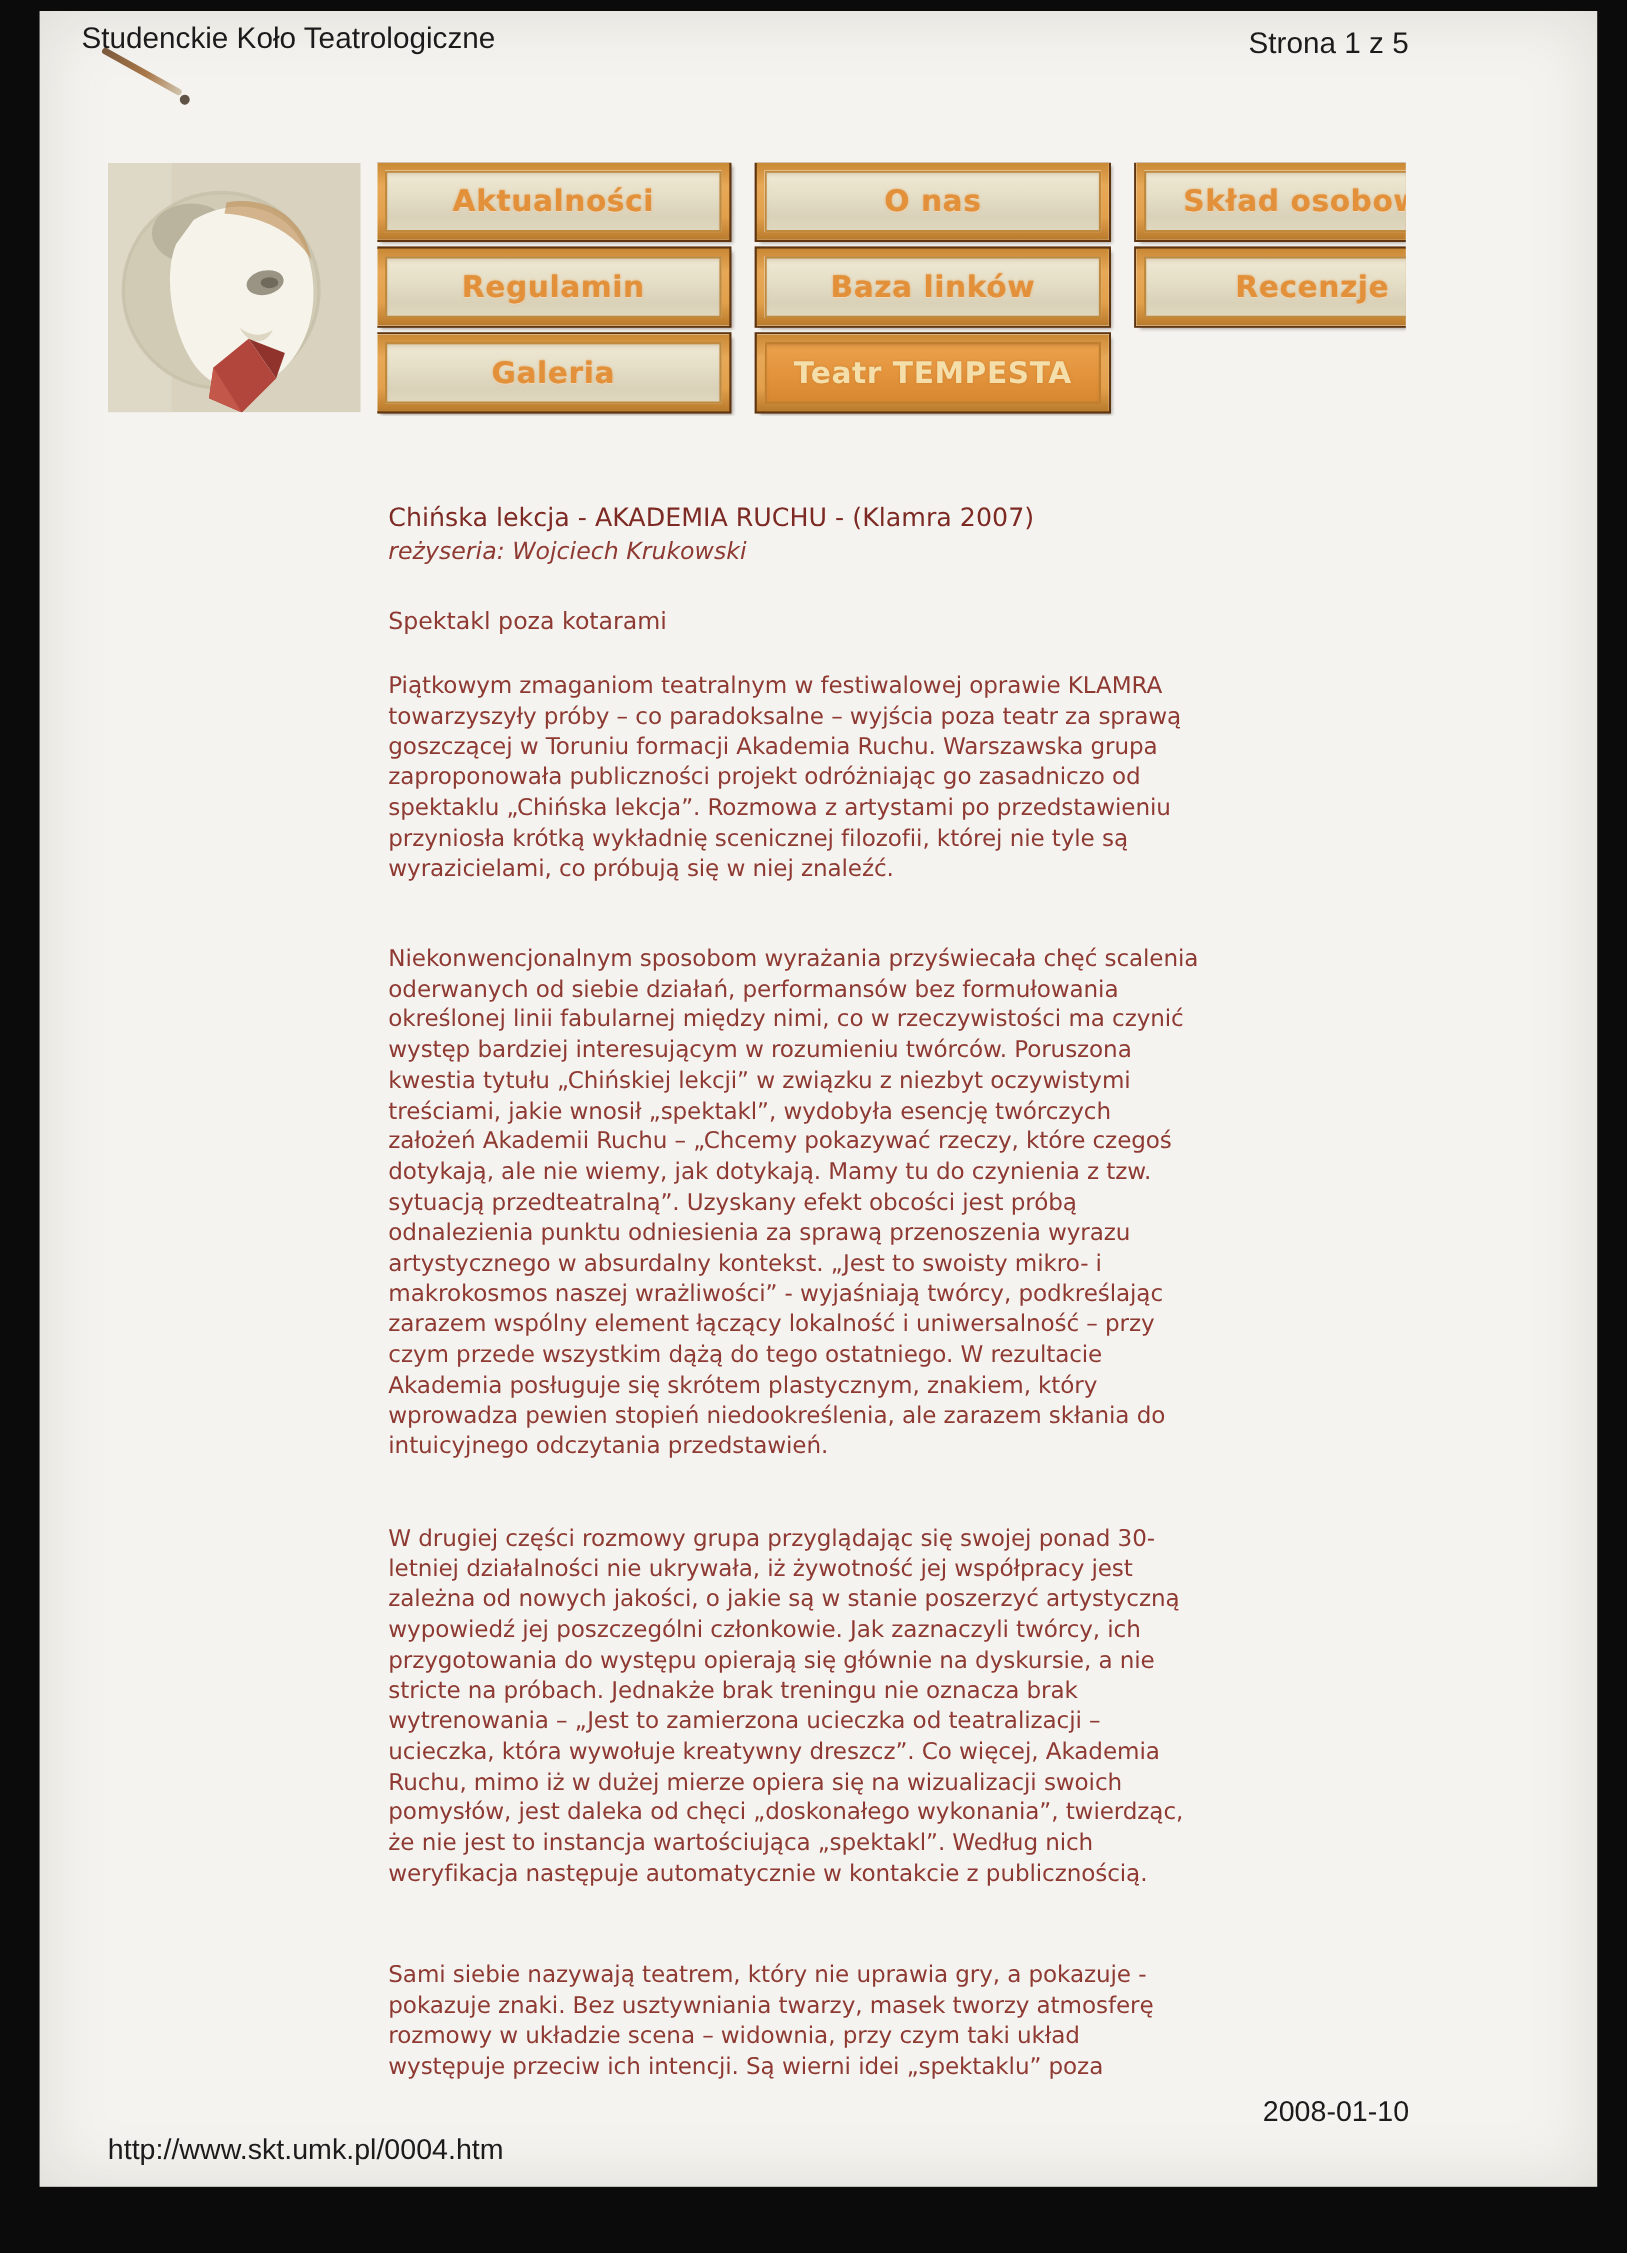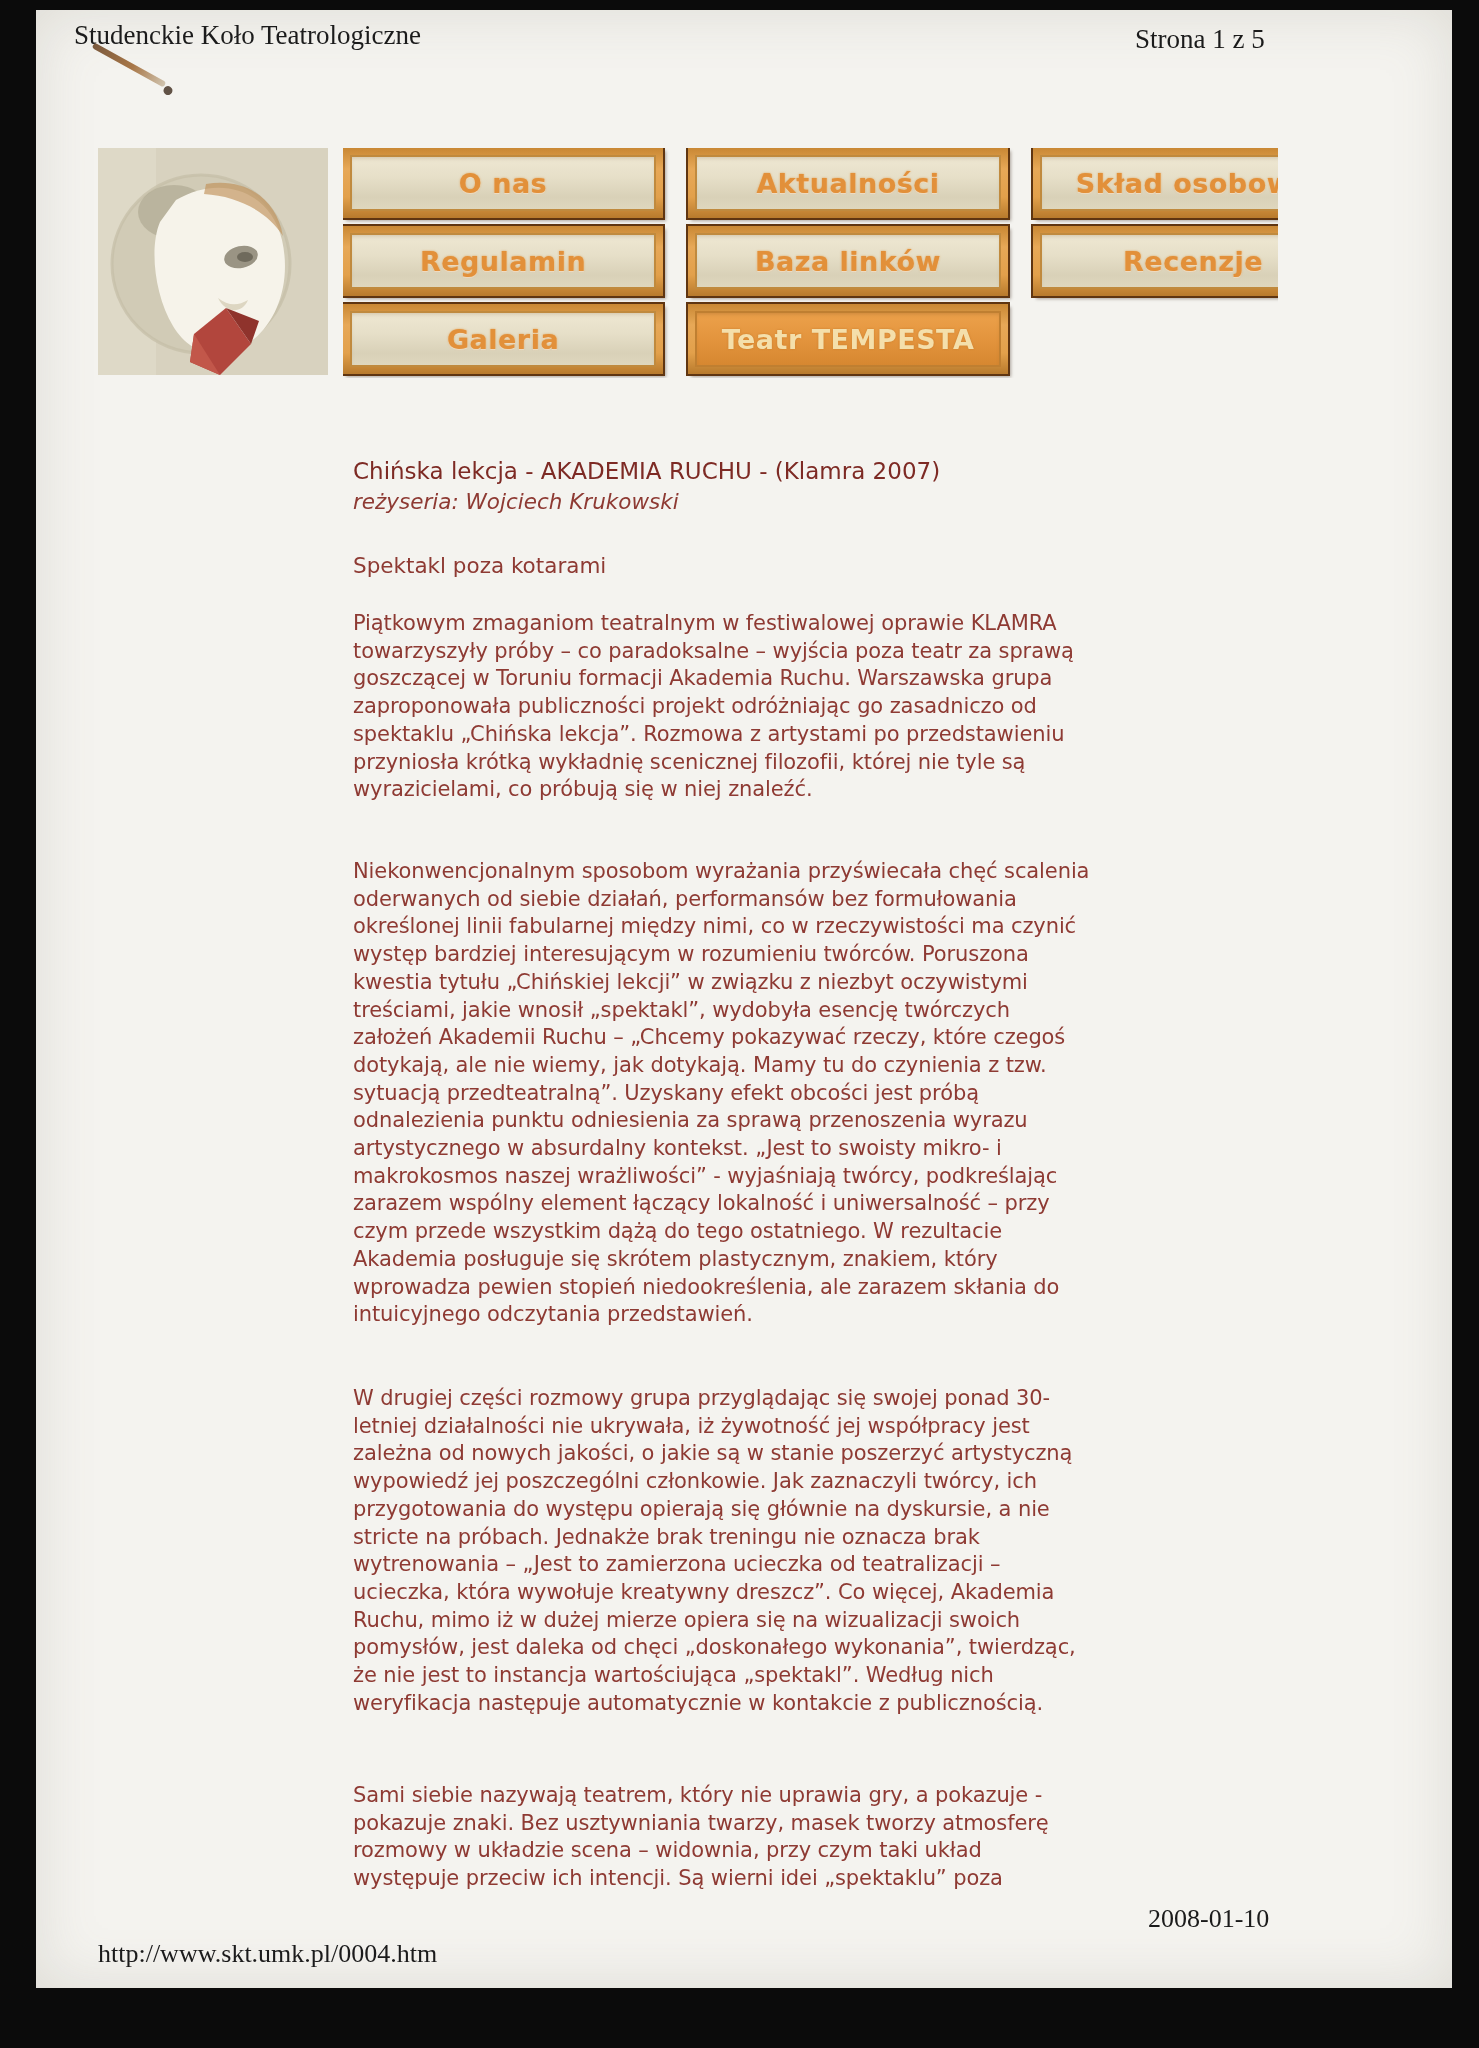--- a/index.html
+++ b/index.html
@@ -3,21 +3,21 @@
 <meta charset="utf-8">
 <style>
   html,body{margin:0;padding:0;background:#000;}
   .scan{position:relative;width:1479px;height:2048px;background:#0b0b0b;overflow:hidden;
         font-family:"DejaVu Sans",sans-serif;}
   .page{position:absolute;left:36px;top:10px;width:1416px;height:1978px;background:#f4f3ef;
         box-shadow:inset 0 0 60px rgba(120,115,100,.18);}
   .abs{position:absolute;}
 
   
-  .print-meta{font-family:Liberation Serif, serif;color:#1b1b1b;font-size:27px;white-space:nowrap;}
+  .print-meta{font-family:Liberation Sans, sans-serif;color:#1b1b1b;font-size:27px;white-space:nowrap;}
   .hdr-left{left:38px;top:10px;}
   .hdr-right{left:1099px;top:14px;}
   .ftr-url{left:62px;top:1894px;font-size:26px;margin-top:35px;}
   .ftr-date{left:1112px;top:1894px;font-size:26px;}
 
   
   .scratch{left:52px;top:52px;width:82px;height:6px;border-radius:4px;opacity:.8;
            background:linear-gradient(90deg,#5d3412,#96591f 55%,#c8b9a0);
            transform:rotate(29deg);}
   .scratch:after{content:"";position:absolute;right:-10px;top:2px;width:9px;height:9px;
@@ -76,26 +76,26 @@
         <path d="M96,186 L128,160 L153,196 L122,227 L92,214 Z" fill="#b2463d"></path>
         <path d="M128,160 L161,173 L153,196 Z" fill="#8f332c"></path>
         <path d="M96,186 L122,227 L92,214 Z" fill="#c2574a"></path>
       </svg>
     </div>
 
     <div class="abs nav-clip">
       <div class="nav-grid">
         <div class="btn">
           <div class="btn-face">
-              <span class="btn-label">O nas</span>
+              <span class="btn-label">Aktualności</span>
             </div>
         </div>
         <div class="btn">
           <div class="btn-face">
-              <span class="btn-label">Aktualności</span>
+              <span class="btn-label">O nas</span>
             </div>
         </div>
         <div class="btn">
           <div class="btn-face">
               <span class="btn-label">Skład osobowy</span>
             </div>
         </div>
         <div class="btn">
           <div class="btn-face">
               <span class="btn-label">Regulamin</span>

